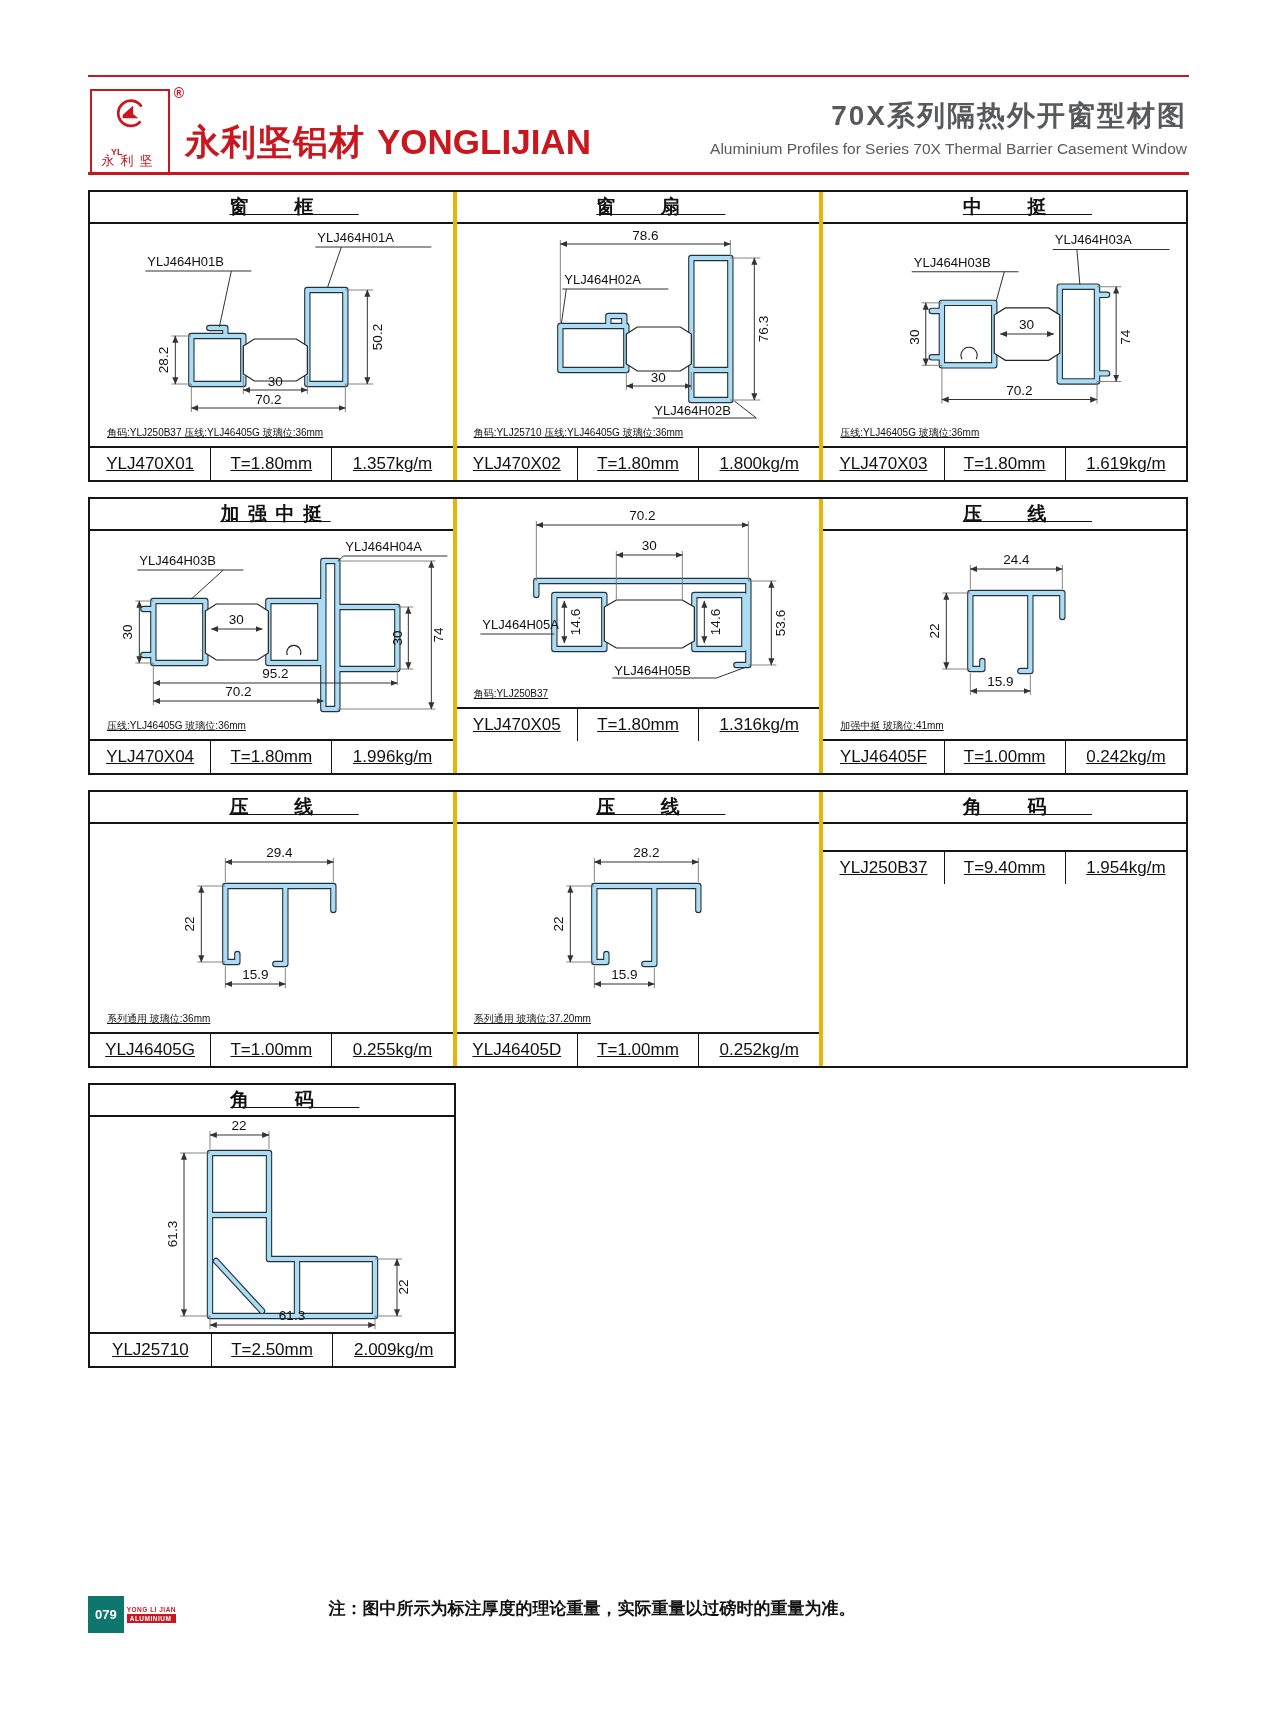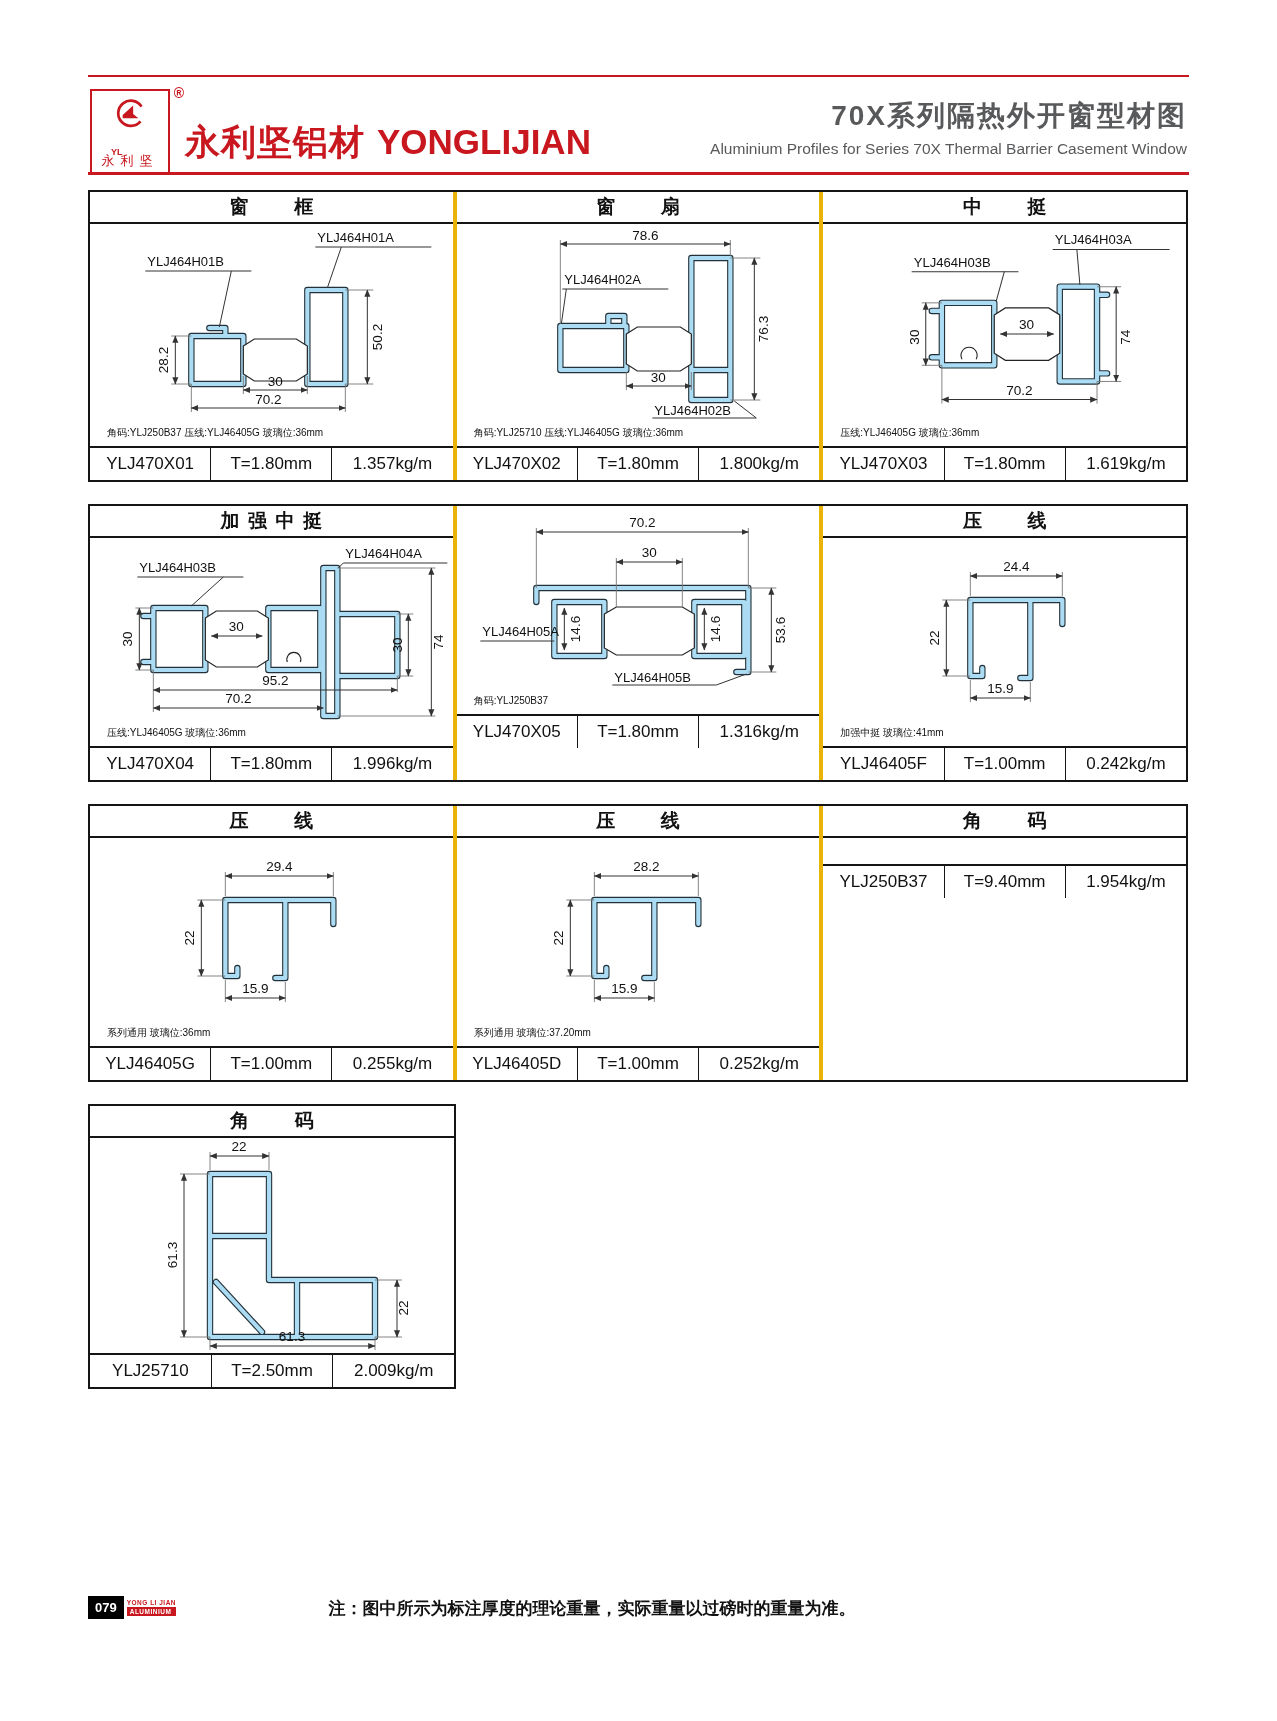--- a/index.html
+++ b/index.html
@@ -15,21 +15,21 @@
   .logo-mono{position:absolute;left:3px;bottom:16px;color:#c8171e;font-size:9px;font-weight:bold;margin-left:16px;}
   .logo-chars{color:#c8171e;font-size:13px;font-weight:normal;letter-spacing:6px;white-space:nowrap;}
   .brand{position:absolute;left:97px;bottom:6px;color:#c8171e;font-weight:bold;
          font-size:35px;letter-spacing:1px;white-space:nowrap;}
   .brand .en{margin-left:12px;letter-spacing:0;}
   .h-titles{position:absolute;right:2px;top:20px;text-align:right;color:#58595b;}
   .h-title-cn{font-size:28px;font-weight:bold;letter-spacing:2px;}
   .h-title-en{font-size:15.5px;margin-top:5px;}
   
   .table{position:absolute;left:88px;top:190px;width:1100px;}
-  .trow{display:flex;border:2px solid #151515;margin-bottom:22px;background:#fff;}
+  .trow{display:flex;border:2px solid #151515;margin-bottom:15px;background:#fff;text-decoration:underline;}
   .trow.single{width:364px;}
   .block{flex:1;display:flex;flex-direction:column;min-width:0;}
   .block + .block{border-left:4px solid #eab308;}
   .btitle{height:30px;line-height:30px;text-align:center;font-size:19px;font-weight:bold;
           border-bottom:2px solid #151515;}
   .sp{letter-spacing:2.4em;margin-right:-2.4em;}
   .sp4{letter-spacing:.45em;margin-right:-.45em;}
   .diag{position:relative;}
   .r1 .diag{height:196px;} .r2 .diag{height:182px;} .r3 .diag{height:182px;} .r4 .diag{height:215px;}
   .diag svg{position:absolute;inset:0;width:100%;height:100%;}
@@ -44,22 +44,22 @@
   .thin2{fill:none;stroke:#222;stroke-width:1.1;}
   .solid{fill:#abdcf3;stroke:#333;stroke-width:1.4;stroke-linejoin:round;}
   .ext{stroke:#777;stroke-width:.9;fill:none;}
   .dim{stroke:#333;stroke-width:1;fill:none;}
   .ldr{stroke:#333;stroke-width:1;fill:none;}
   .dt{font-size:13.5px;fill:#111;text-anchor:middle;}
   .lbl{font-size:13px;fill:#111;}
   
   .footer{position:absolute;left:88px;right:88px;top:1594px;height:30px;}
   .page-badge{position:absolute;left:0;top:2px;display:flex;align-items:stretch;}
-  .page-num{background:#000000;color:#fff;font-weight:bold;font-size:13px;
-            padding:4px 7px;display:flex;align-items:center;}
+  .page-num{background:#0f766e;color:#fff;font-weight:bold;font-size:13px;
+            padding:11px 7px;display:flex;align-items:center;}
   .badge-col{margin-left:3px;display:flex;flex-direction:column;justify-content:center;}
   .badge-l1{color:#c8171e;font-size:6.5px;font-weight:bold;letter-spacing:.5px;}
   .badge-l2{background:#c8171e;color:#fff;font-size:6.5px;font-weight:bold;
             padding:1px 3px;letter-spacing:.5px;margin-top:1px;}
   .foot-note{position:absolute;left:17px;right:0;top:3px;text-align:center;
              transform:translateX(-55px);font-size:17px;font-weight:bold;color:#111;}
 </style>
 </head>
 <body>
 

